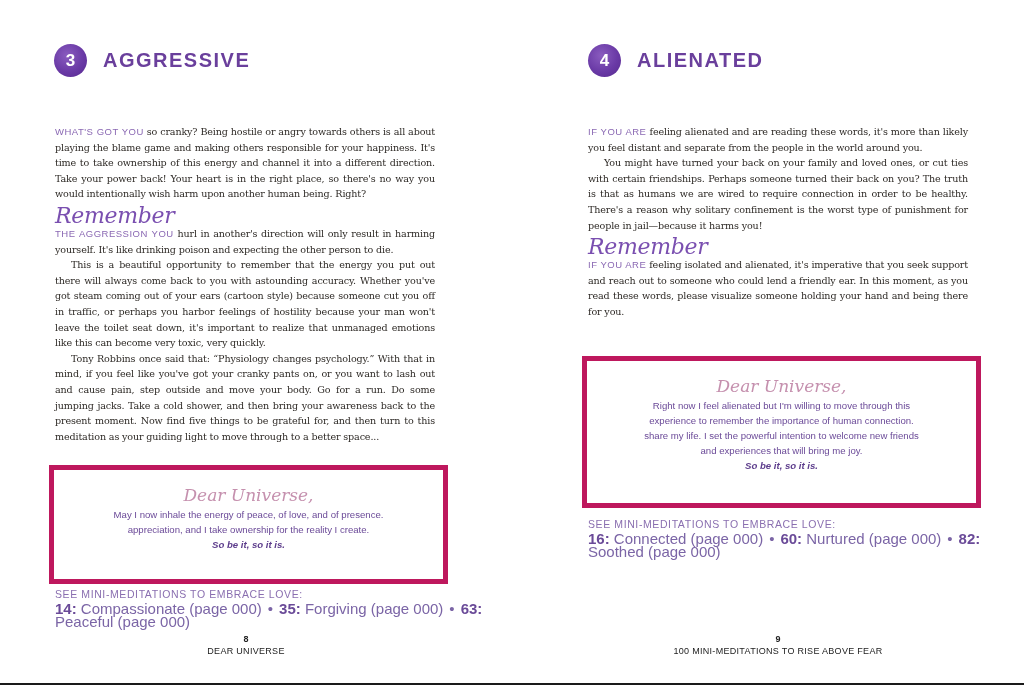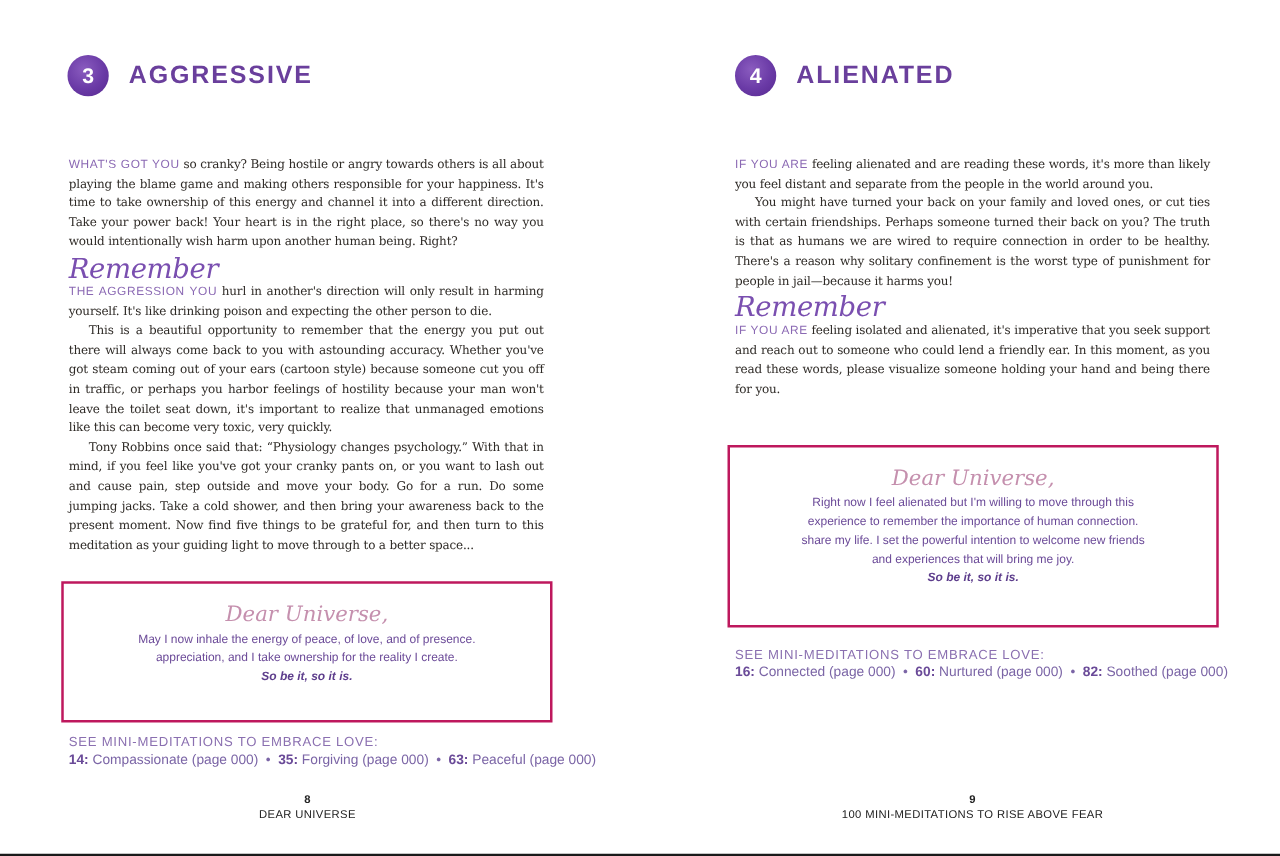--- a/index.html
+++ b/index.html
@@ -34,33 +34,33 @@
   .lead {
     font-family: "Liberation Sans", sans-serif; font-size: 9.5px; letter-spacing: 0.5px;
     color: #8a68b3;
   }
   .remember {
     font-family: "DejaVu Serif", serif; font-style: italic; color: #7a4fb0;
     font-size: 22px; line-height: 20px; margin-top: 4px; letter-spacing: -0.3px;
   }
 
   .prayer-box {
-    position: absolute; border: 2px solid #be185d; background: #fff;
+    position: absolute; border: 5px solid #be185d; background: #fff;
     text-align: center; font-family: "Liberation Sans", sans-serif; color: #6b4a98;
     font-size: 9.6px; line-height: 15px;
   }
   .prayer-box .salutation {
     font-family: "DejaVu Serif", serif; font-style: italic; color: #c590ae;
     font-size: 17px; line-height: 22px; margin-bottom: 1px;
   }
   .prayer-box .closing { font-weight: bold; font-style: italic; color: #5d3d8c; }
 
   .see-more { position: absolute; font-family: "Liberation Sans", sans-serif; }
   .see-more .see-title { font-size: 10.5px; letter-spacing: 0.6px; color: #8a6fb0; line-height: 13px; }
-  .see-more .links { font-size: 11px; color: #7b65a6; line-height: 13px; margin-top: 1px; }
+  .see-more .links { font-size: 15px; color: #7b65a6; line-height: 13px; margin-top: 1px; }
   .see-more .links b { color: #6a4a98; }
   .see-more .dot { margin: 0 6px; color: #7b65a6; }
 
   .folio {
     position: absolute; top: 634px; width: 512px; text-align: center;
     font-family: "Liberation Sans", sans-serif; color: #222;
   }
   .folio .num { font-size: 9px; font-weight: bold; line-height: 11px; }
   .folio .running { font-size: 9px; letter-spacing: 0.3px; line-height: 12px; }
 </style>

